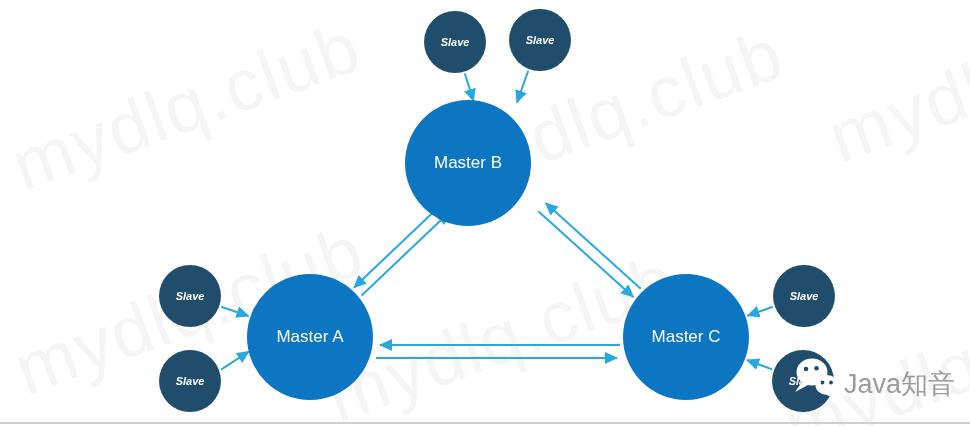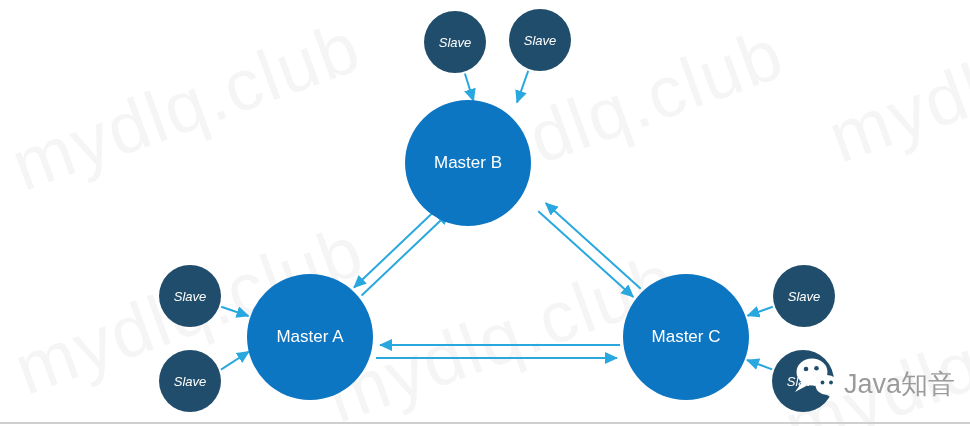--- a/index.html
+++ b/index.html
@@ -56,23 +56,23 @@
   .master {
     width: 126px;
     height: 126px;
     background: var(--master-fill, #0d76c3);
     font-size: 17px;
   }
   .slave {
     width: 62px;
     height: 62px;
     background: var(--slave-fill, #204d6b);
-    font-size: 13px;
+    font-size: 11px;
     font-style: italic;
-    font-weight: 400;
+    font-weight: 700;
   }
   
   #wechat-icon {
     position: absolute;
     left: 786px;
     top: 350px;
     z-index: 3;
   }
   #brand-label {
     position: absolute;

